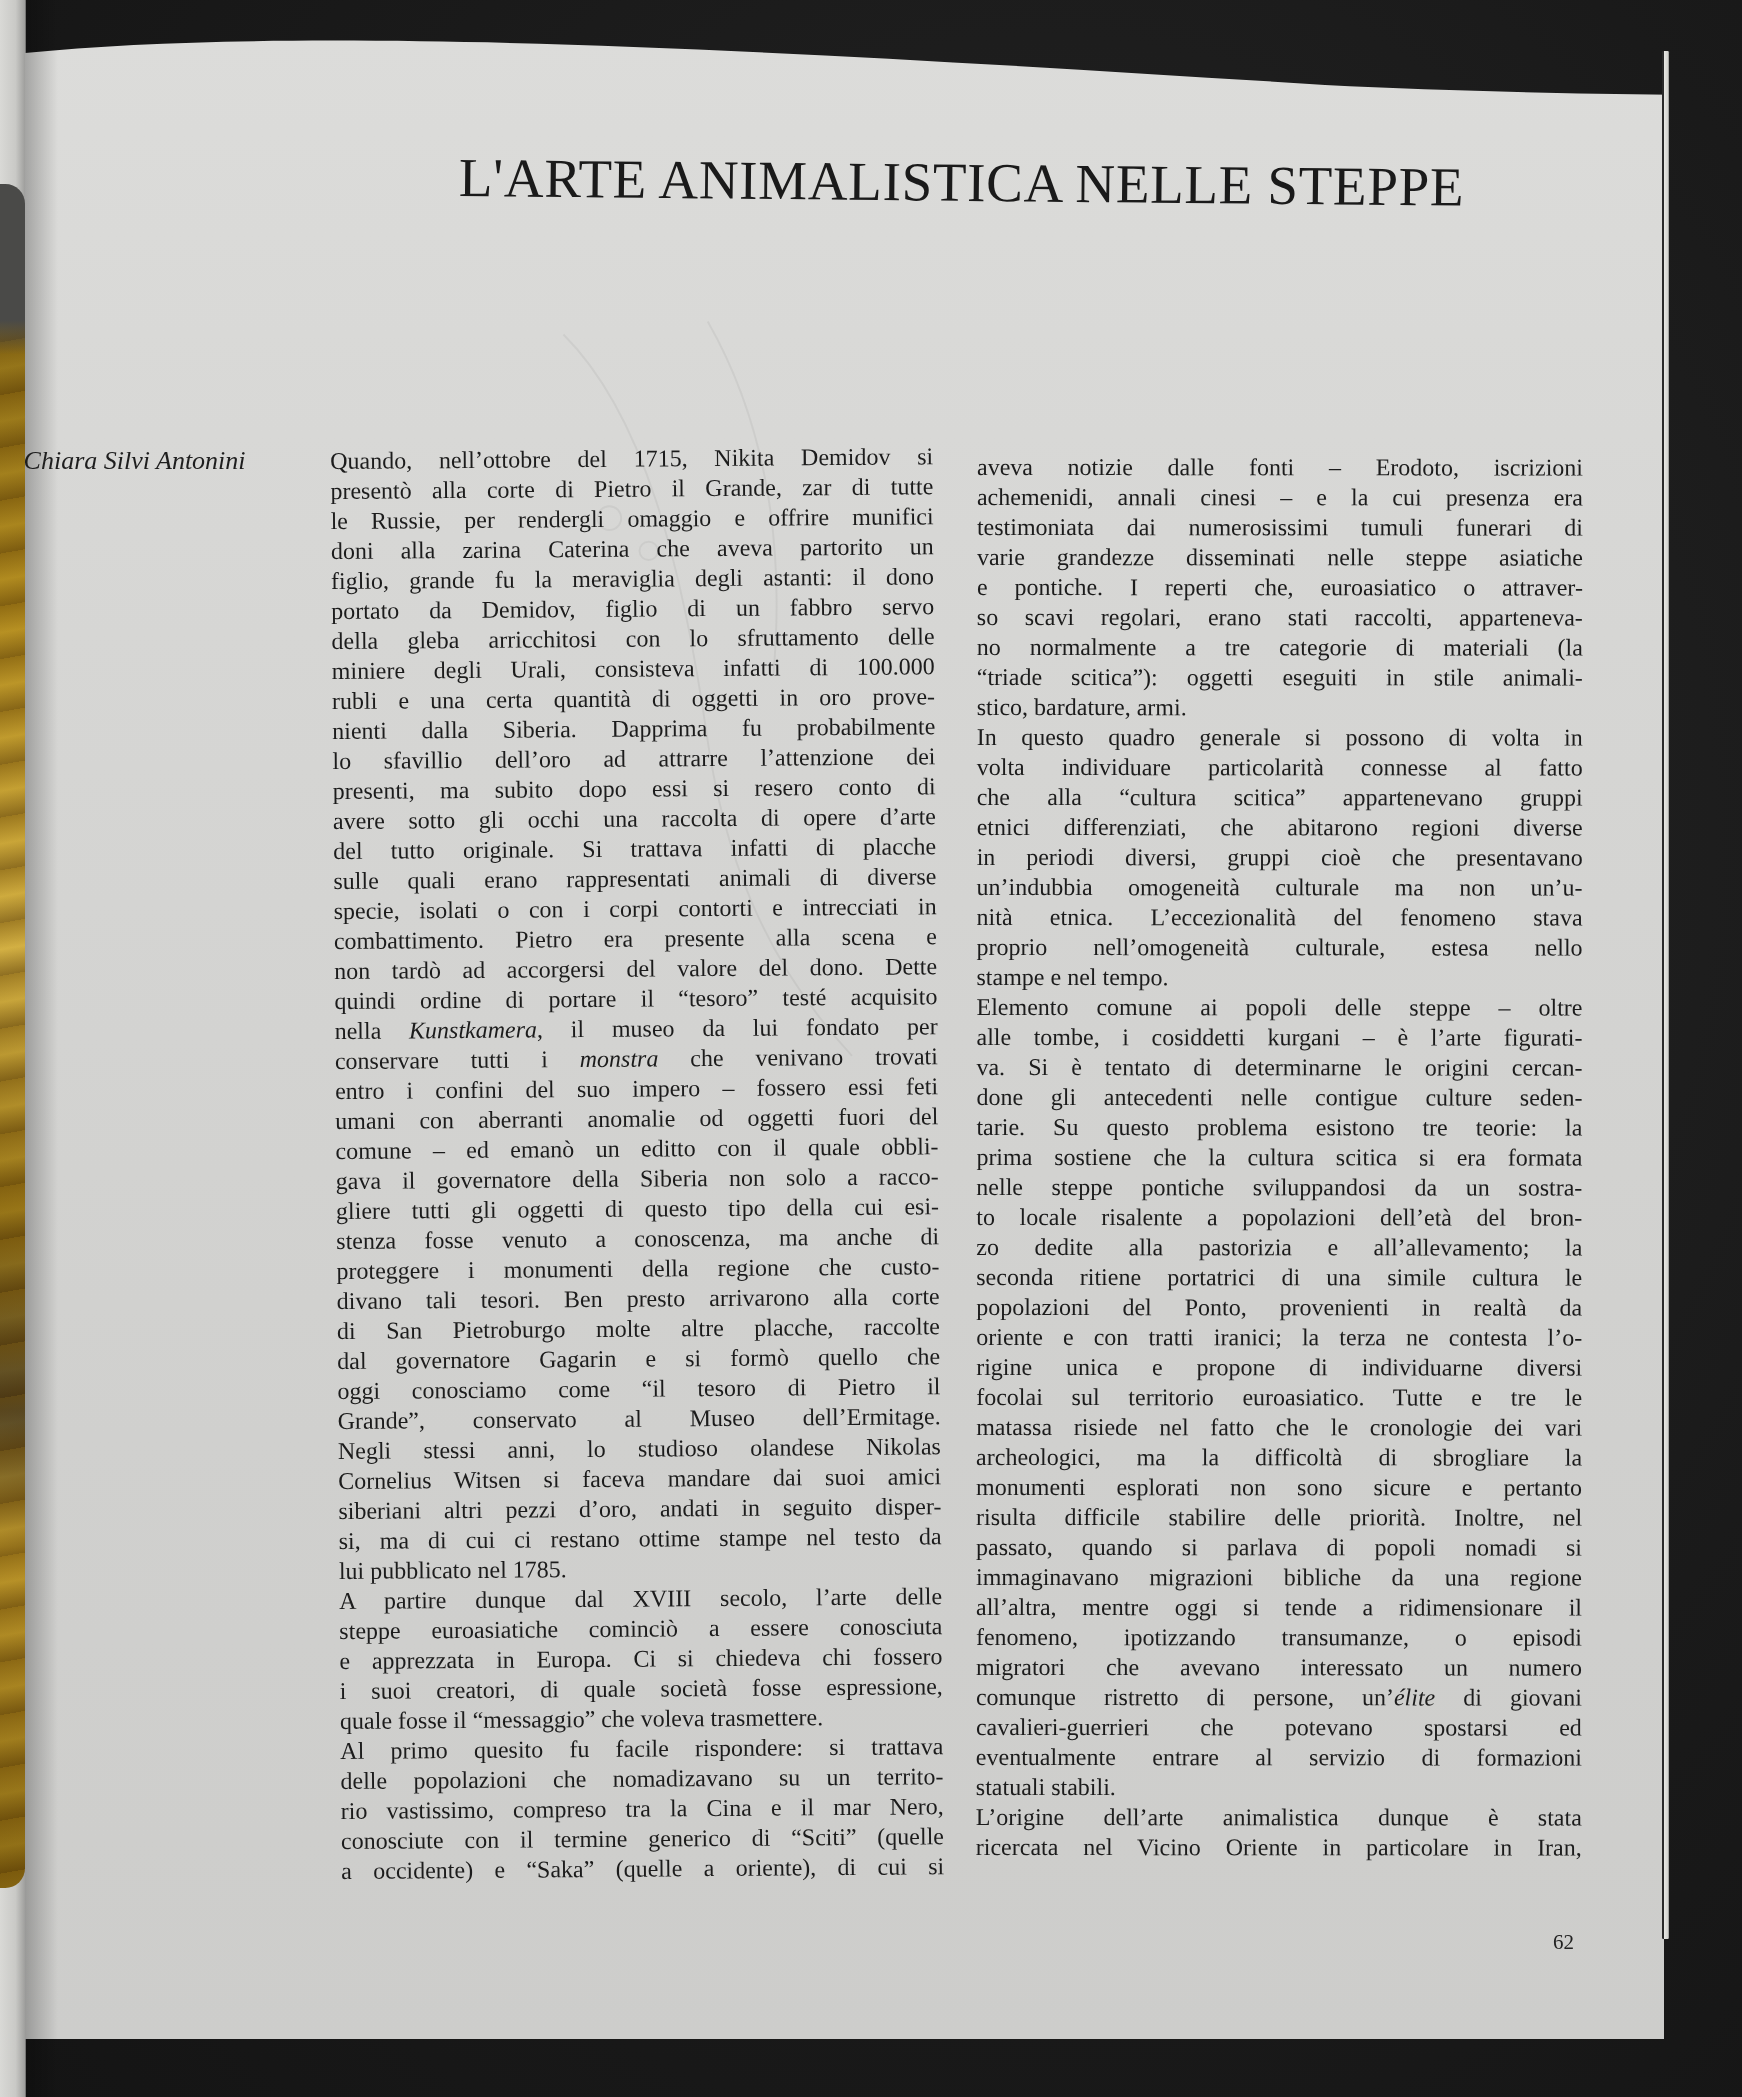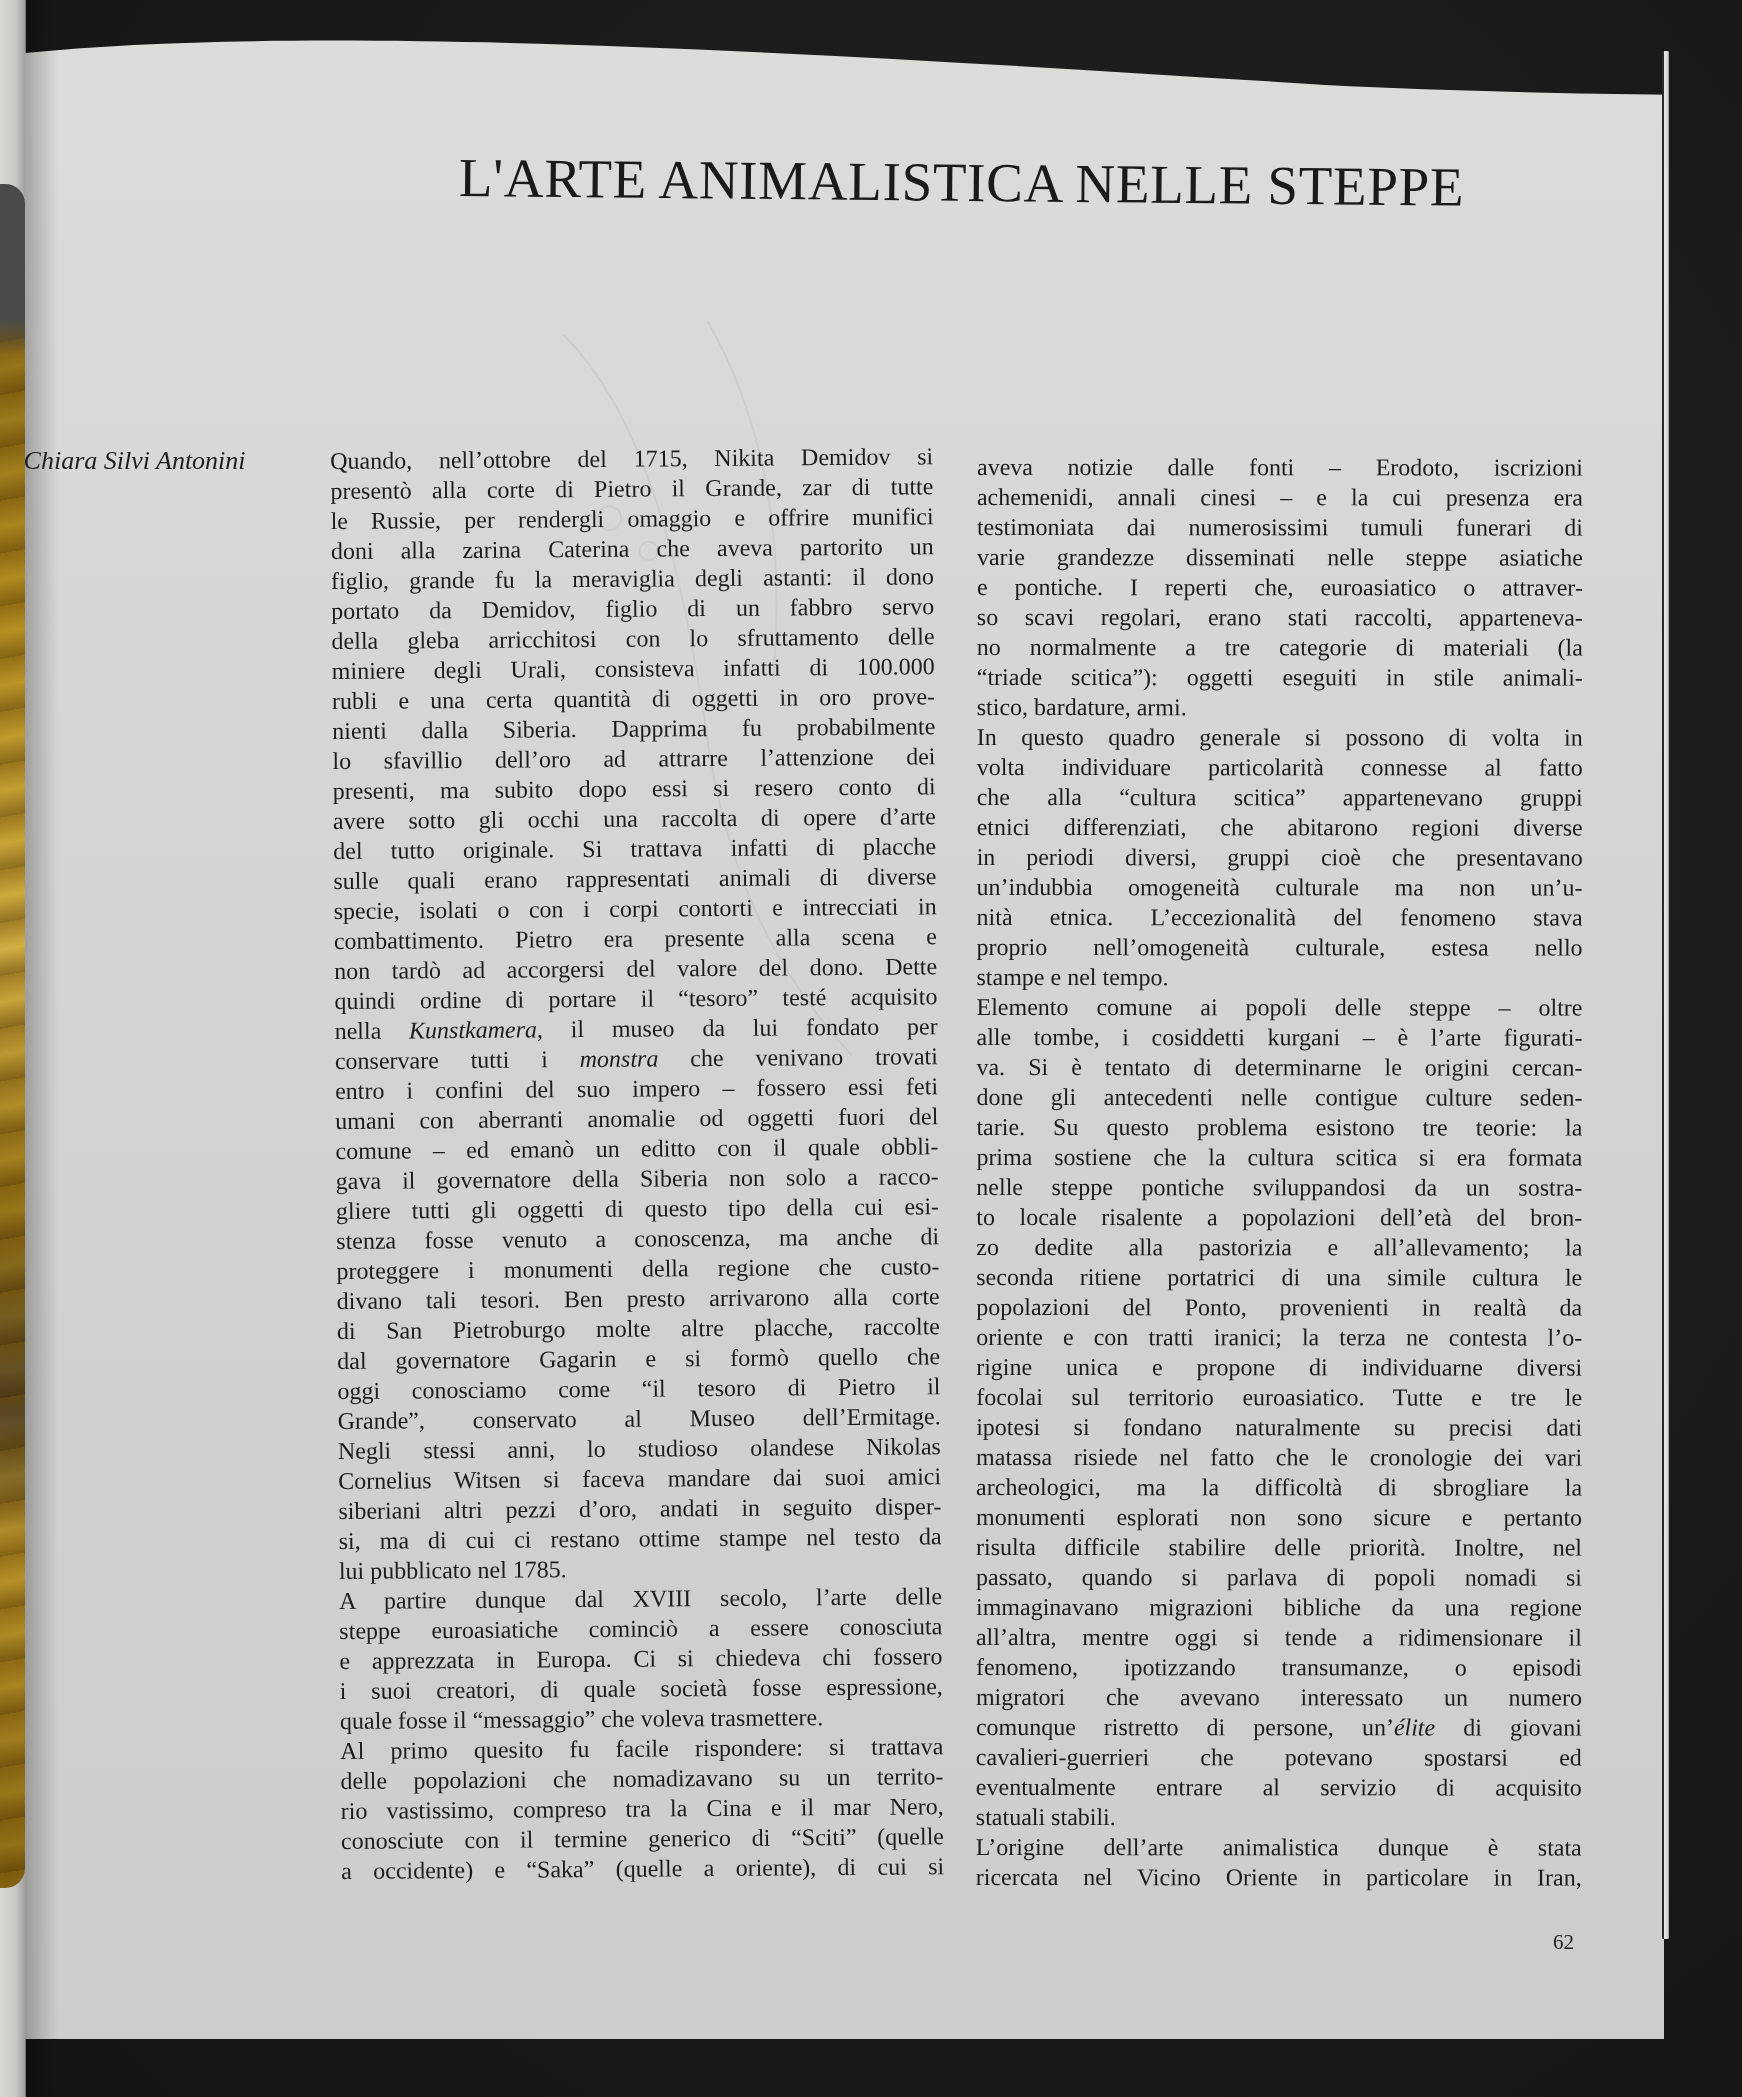--- a/index.html
+++ b/index.html
@@ -244,32 +244,31 @@
     <span class="line">tarie. Su questo problema esistono tre teorie: la</span>
     <span class="line">prima sostiene che la cultura scitica si era formata</span>
     <span class="line">nelle steppe pontiche sviluppandosi da un sostra-</span>
     <span class="line">to locale risalente a popolazioni dell’età del bron-</span>
     <span class="line">zo dedite alla pastorizia e all’allevamento; la</span>
     <span class="line">seconda ritiene portatrici di una simile cultura le</span>
     <span class="line">popolazioni del Ponto, provenienti in realtà da</span>
     <span class="line">oriente e con tratti iranici; la terza ne contesta l’o-</span>
     <span class="line">rigine unica e propone di individuarne diversi</span>
     <span class="line">focolai sul territorio euroasiatico. Tutte e tre le</span>
-    <span class="line">ipotesi si fondano naturalmente su precisi dati</span>
     <span class="line">matassa risiede nel fatto che le cronologie dei vari</span>
     <span class="line">archeologici, ma la difficoltà di sbrogliare la</span>
     <span class="line">monumenti esplorati non sono sicure e pertanto</span>
     <span class="line">risulta difficile stabilire delle priorità. Inoltre, nel</span>
     <span class="line">passato, quando si parlava di popoli nomadi si</span>
     <span class="line">immaginavano migrazioni bibliche da una regione</span>
     <span class="line">all’altra, mentre oggi si tende a ridimensionare il</span>
     <span class="line">fenomeno, ipotizzando transumanze, o episodi</span>
     <span class="line">migratori che avevano interessato un numero</span>
     <span class="line"><span>comunque ristretto di persone, un’</span><i>élite</i><span> di giovani</span></span>
     <span class="line">cavalieri-guerrieri che potevano spostarsi ed</span>
-    <span class="line">eventualmente entrare al servizio di acquisito</span>
+    <span class="line">eventualmente entrare al servizio di formazioni</span>
     <span class="line last last">statuali stabili.</span>
     <span class="line">L’origine dell’arte animalistica dunque è stata</span>
     <span class="line">ricercata nel Vicino Oriente in particolare in Iran,</span>
   </div>
 
 <div class="page-number">62</div>
 
 
 </body></html>

